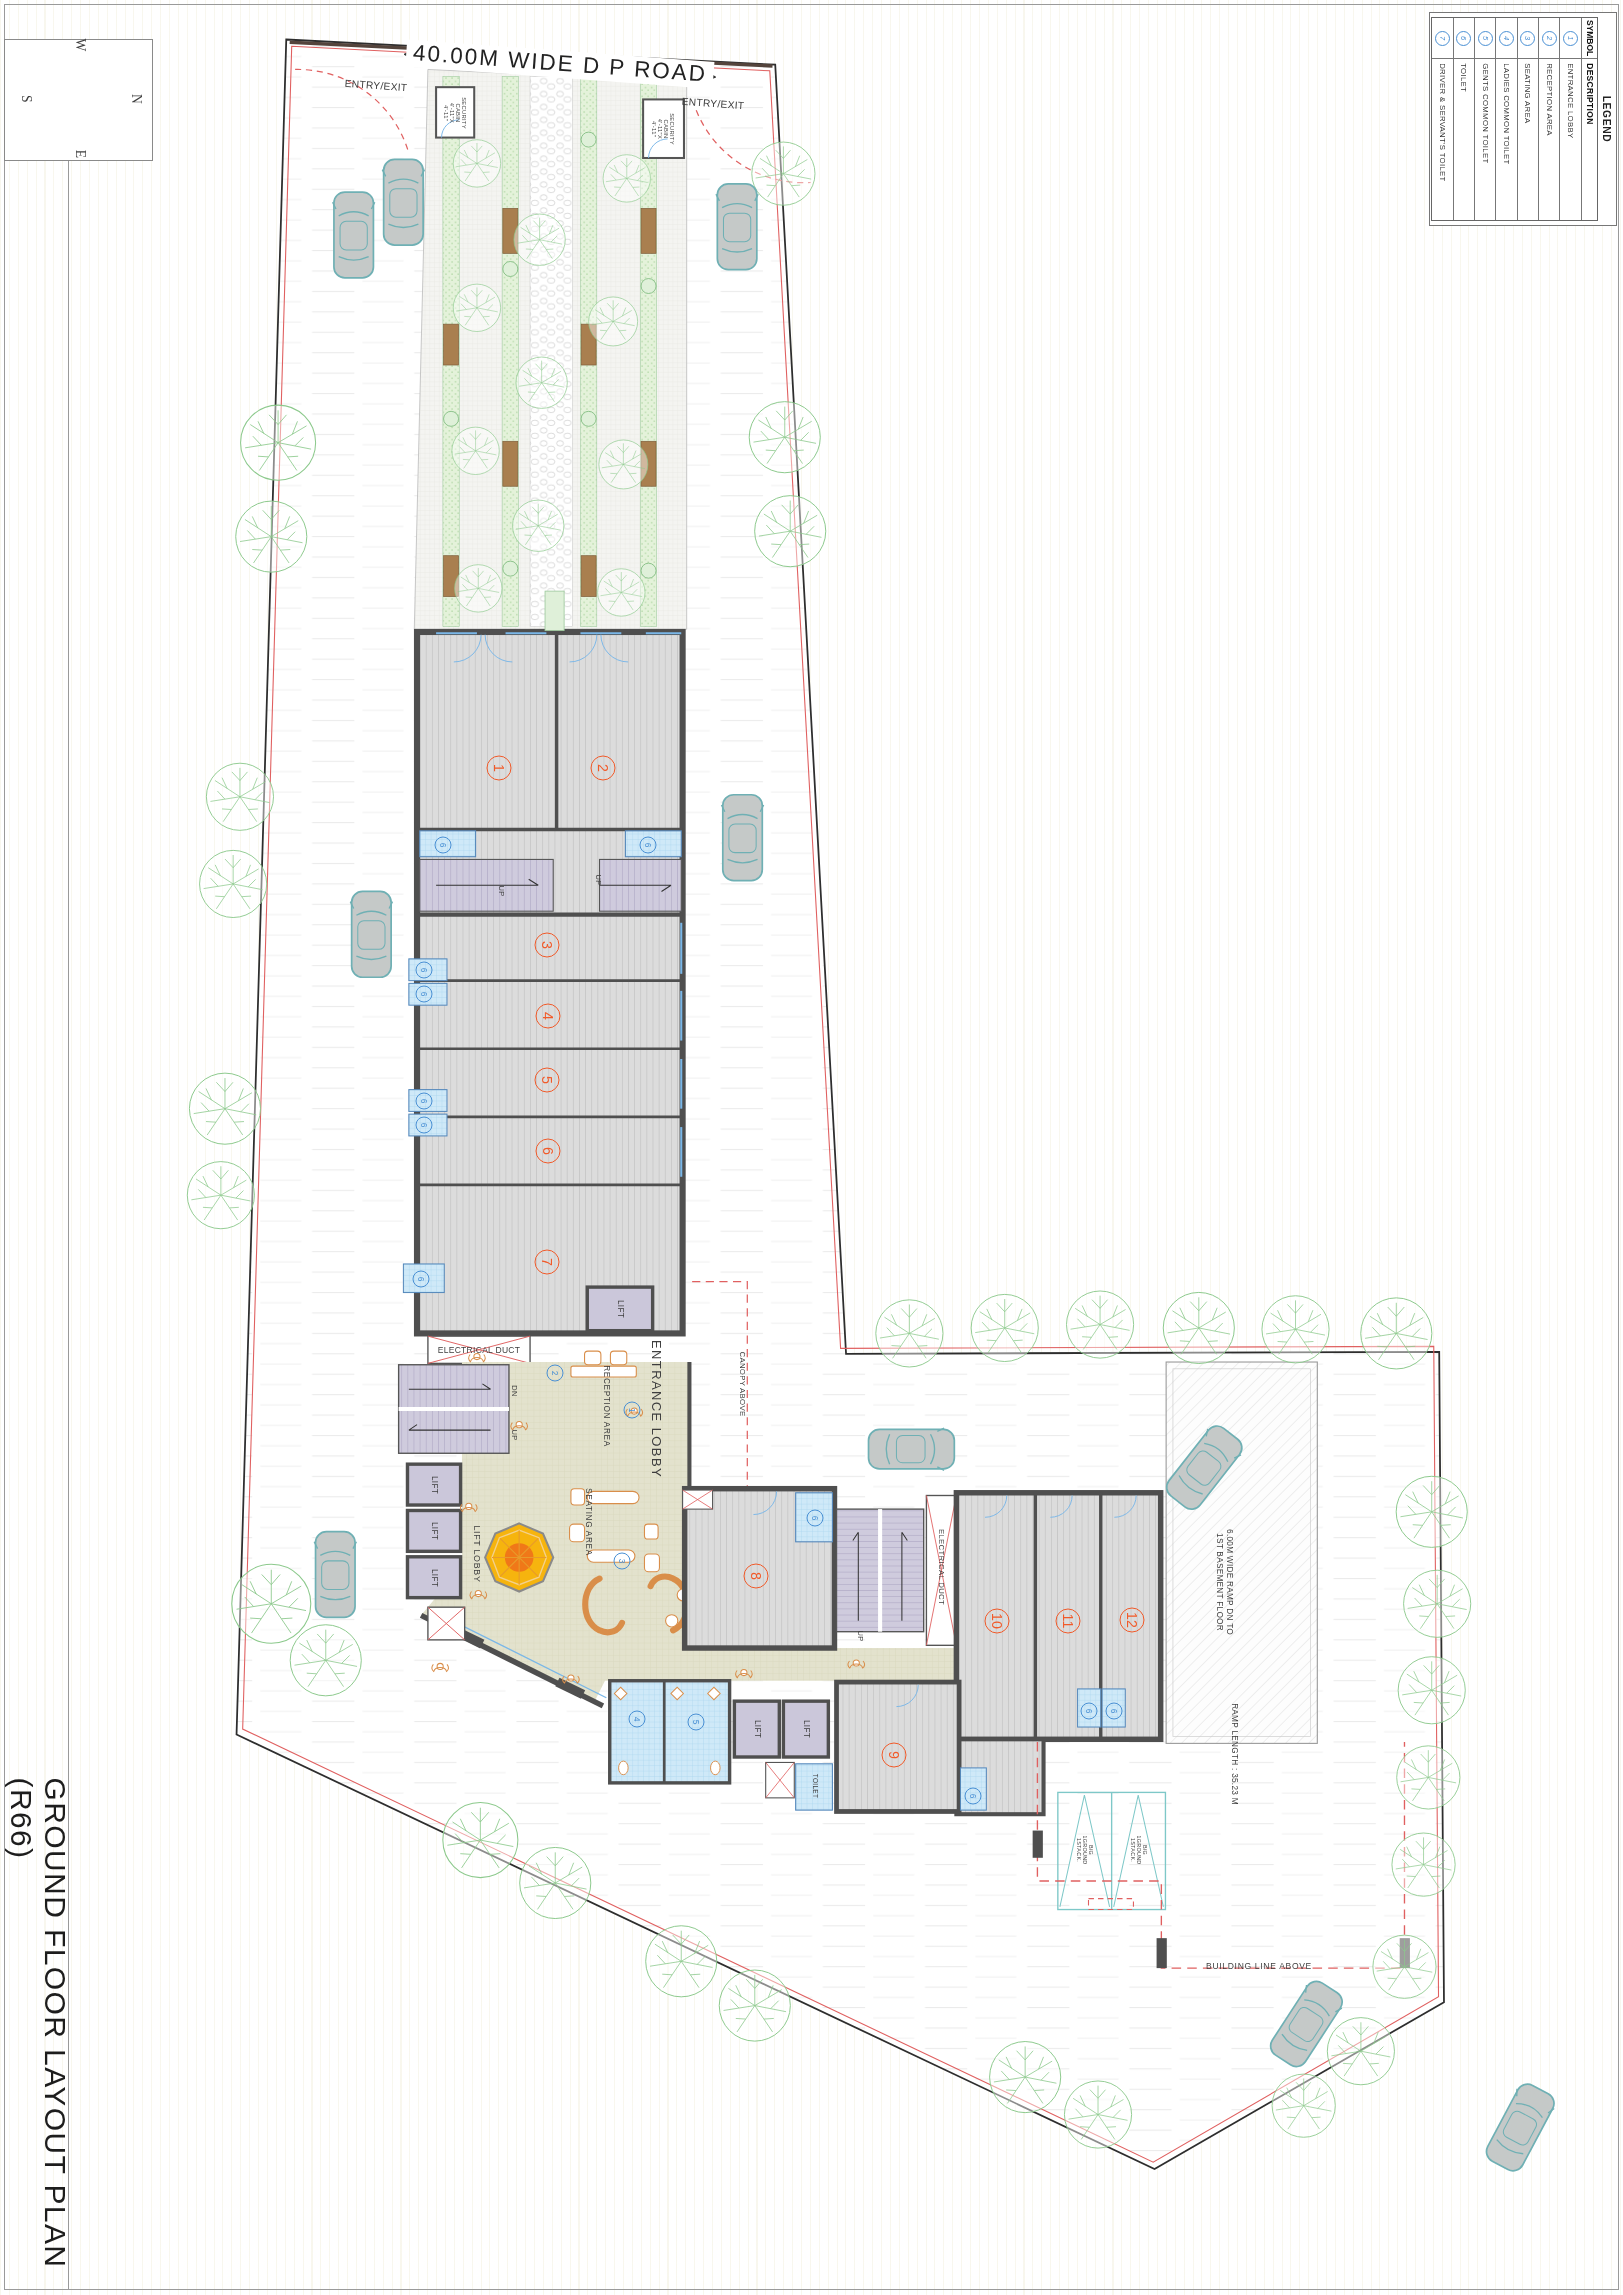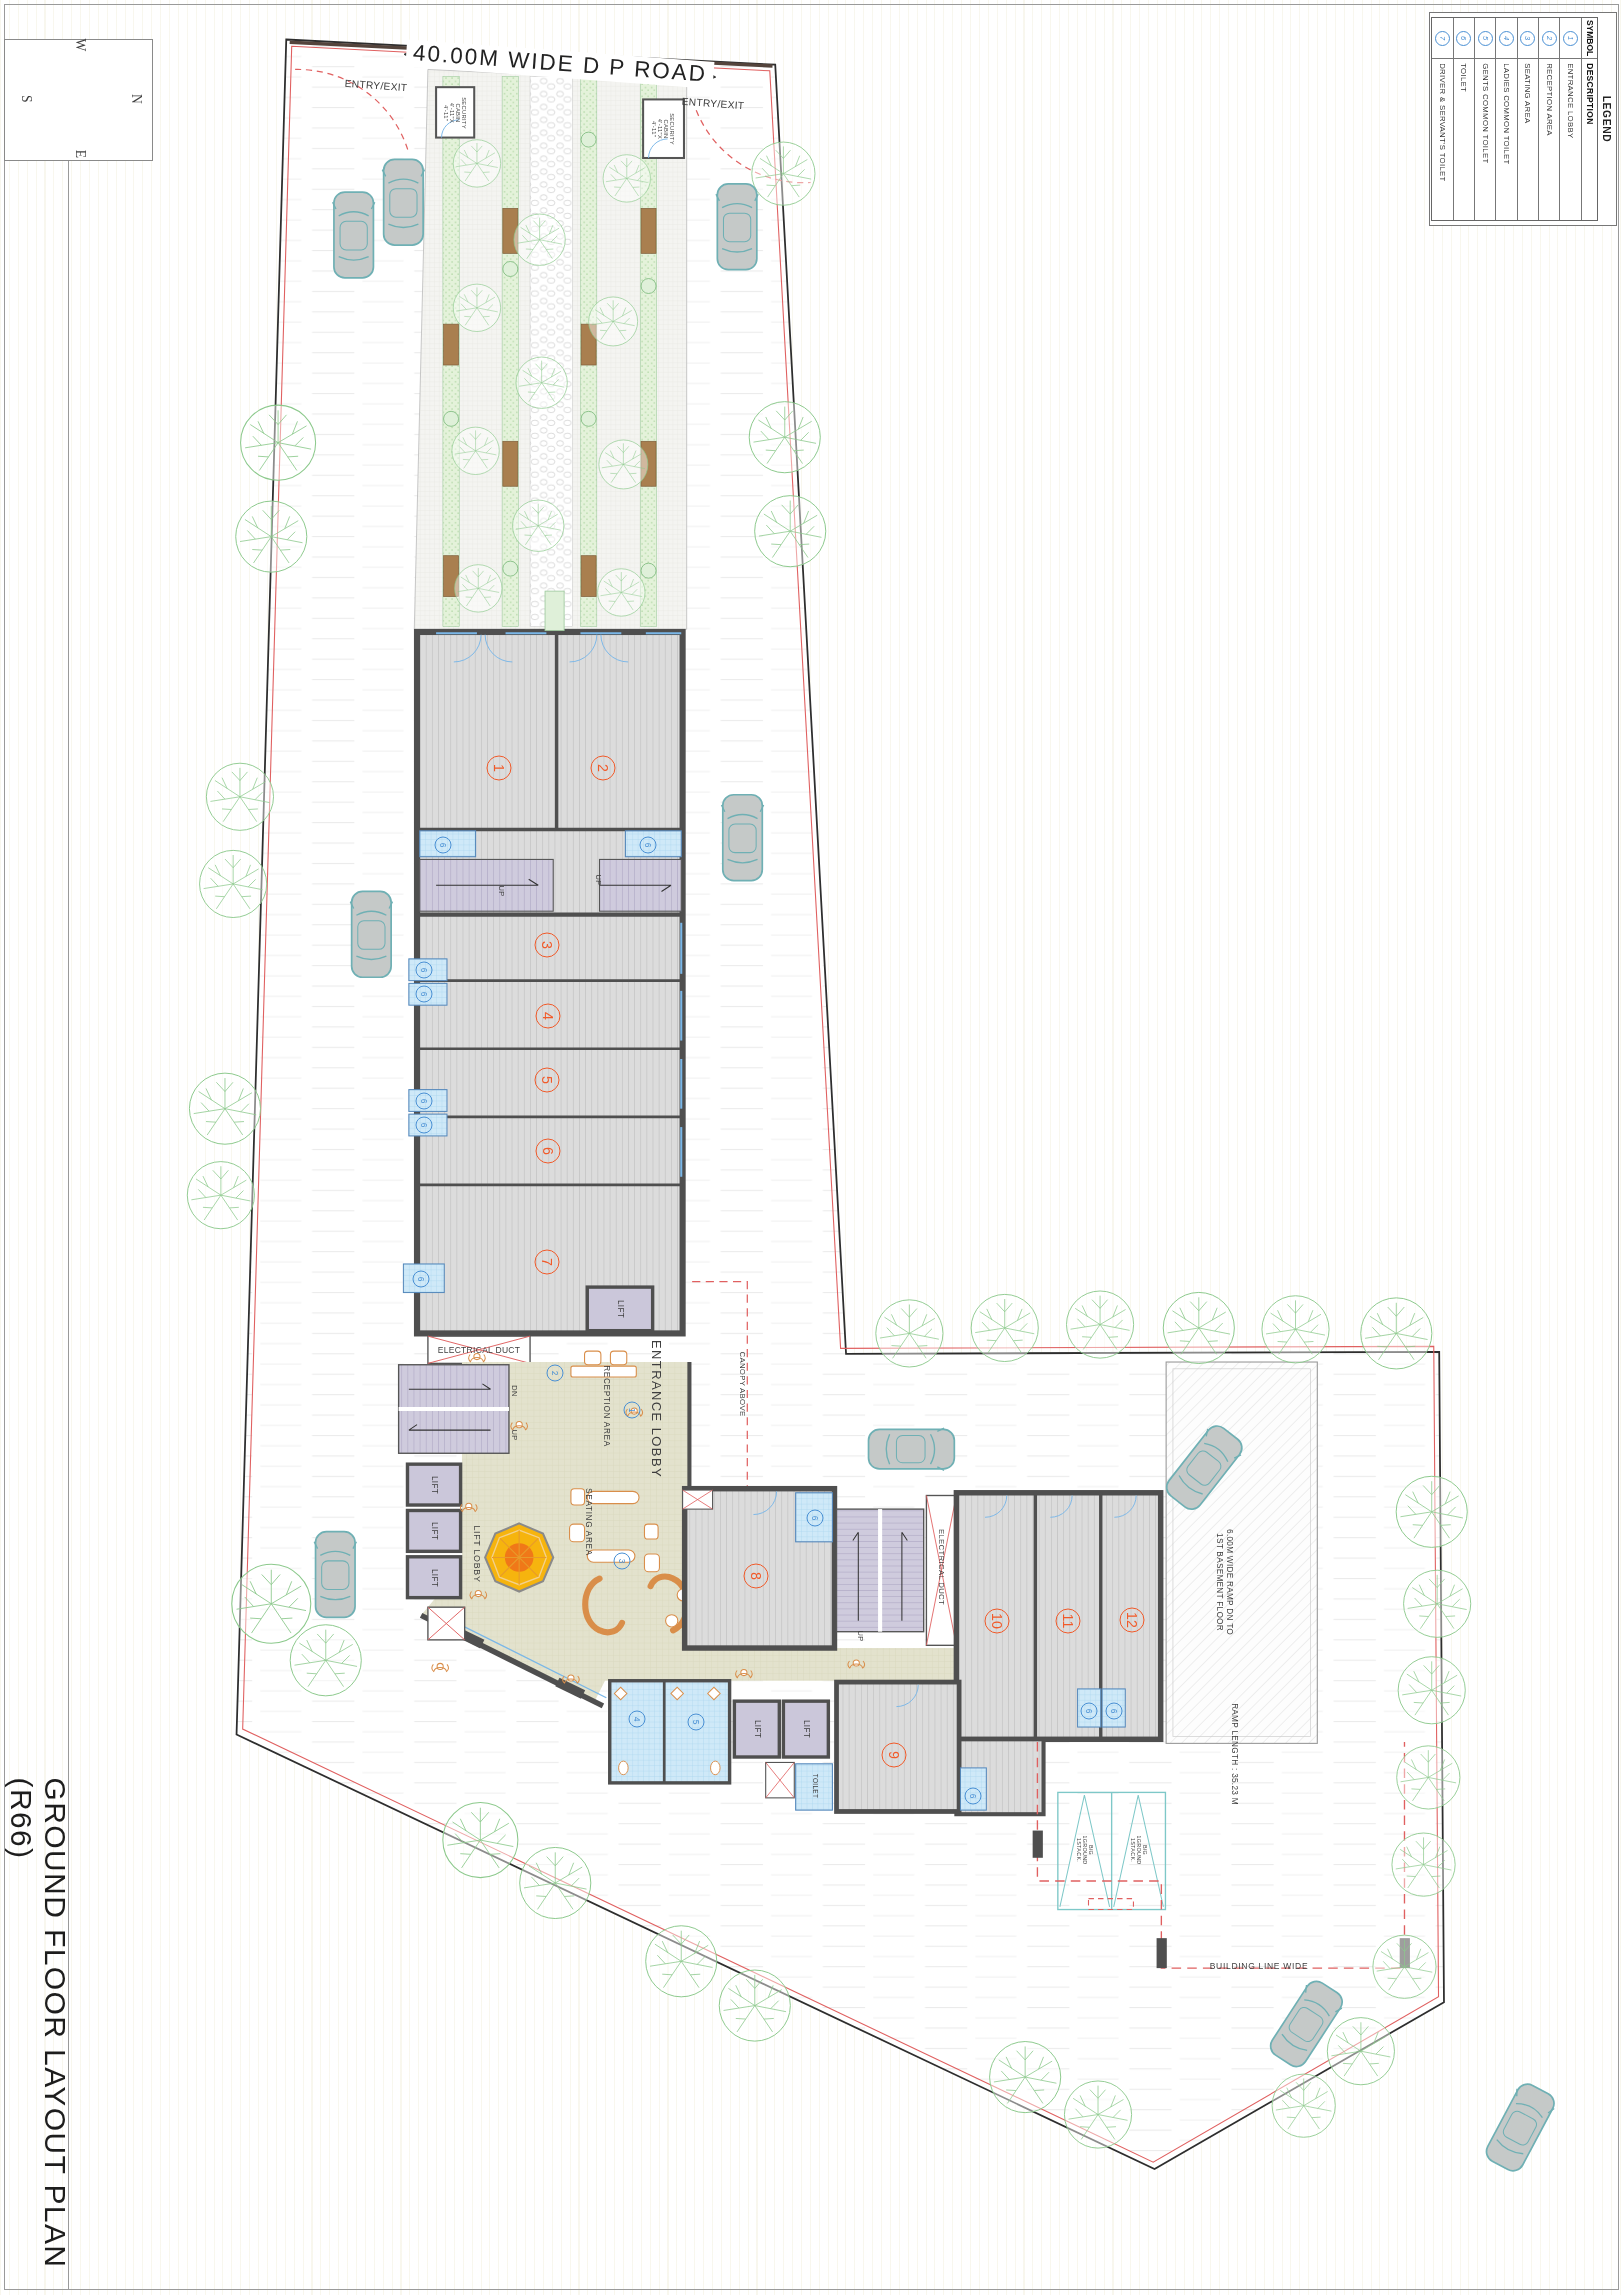--- a/index.html
+++ b/index.html
@@ -468,21 +468,21 @@
   <div class="lbl" style="left:479px;top:1350px;font-size:8.5px;">ELECTRICAL DUCT</div>
   <div class="lbl r90" style="left:941px;top:1567px;font-size:7.8px;">ELECTRICAL DUCT</div>
   <div class="lbl r90" style="left:656px;top:1409px;font-size:13px;letter-spacing:1.4px;">ENTRANCE LOBBY</div>
   <div class="lbl r90" style="left:606px;top:1406px;font-size:8.2px;letter-spacing:0.7px;">RECEPTION AREA</div>
   <div class="lbl r90" style="left:588px;top:1522px;font-size:8.2px;letter-spacing:0.7px;">SEATING AREA</div>
 
   <div class="lbl r90" style="left:742px;top:1384px;font-size:7.8px;">CANOPY ABOVE</div>
   <div class="lbl r90" style="left:1224px;top:1582px;font-size:8.2px;">6.00M WIDE RAMP DN TO
 1ST BASEMENT FLOOR</div>
   <div class="lbl r90" style="left:1234px;top:1754px;font-size:8.2px;">RAMP LENGTH : 35.23 M</div>
-  <div class="lbl" style="left:1259px;top:1966px;font-size:8.5px;letter-spacing:0.7px;">BUILDING LINE WIDE</div>
+  <div class="lbl" style="left:1259px;top:1966px;font-size:8.5px;letter-spacing:0.7px;">BUILDING LINE ABOVE</div>
   <div class="lbl r90" style="left:1084px;top:1850px;font-size:5.4px;line-height:1.1;">B/G
 1GROUND
 1STACK.</div>
   <div class="lbl r90" style="left:1138px;top:1850px;font-size:5.4px;line-height:1.1;">B/G
 1GROUND
 1STACK.</div>
 
   <div class="legend-rot">
     <div class="legend-title">LEGEND</div>
     <div class="legend-table">

